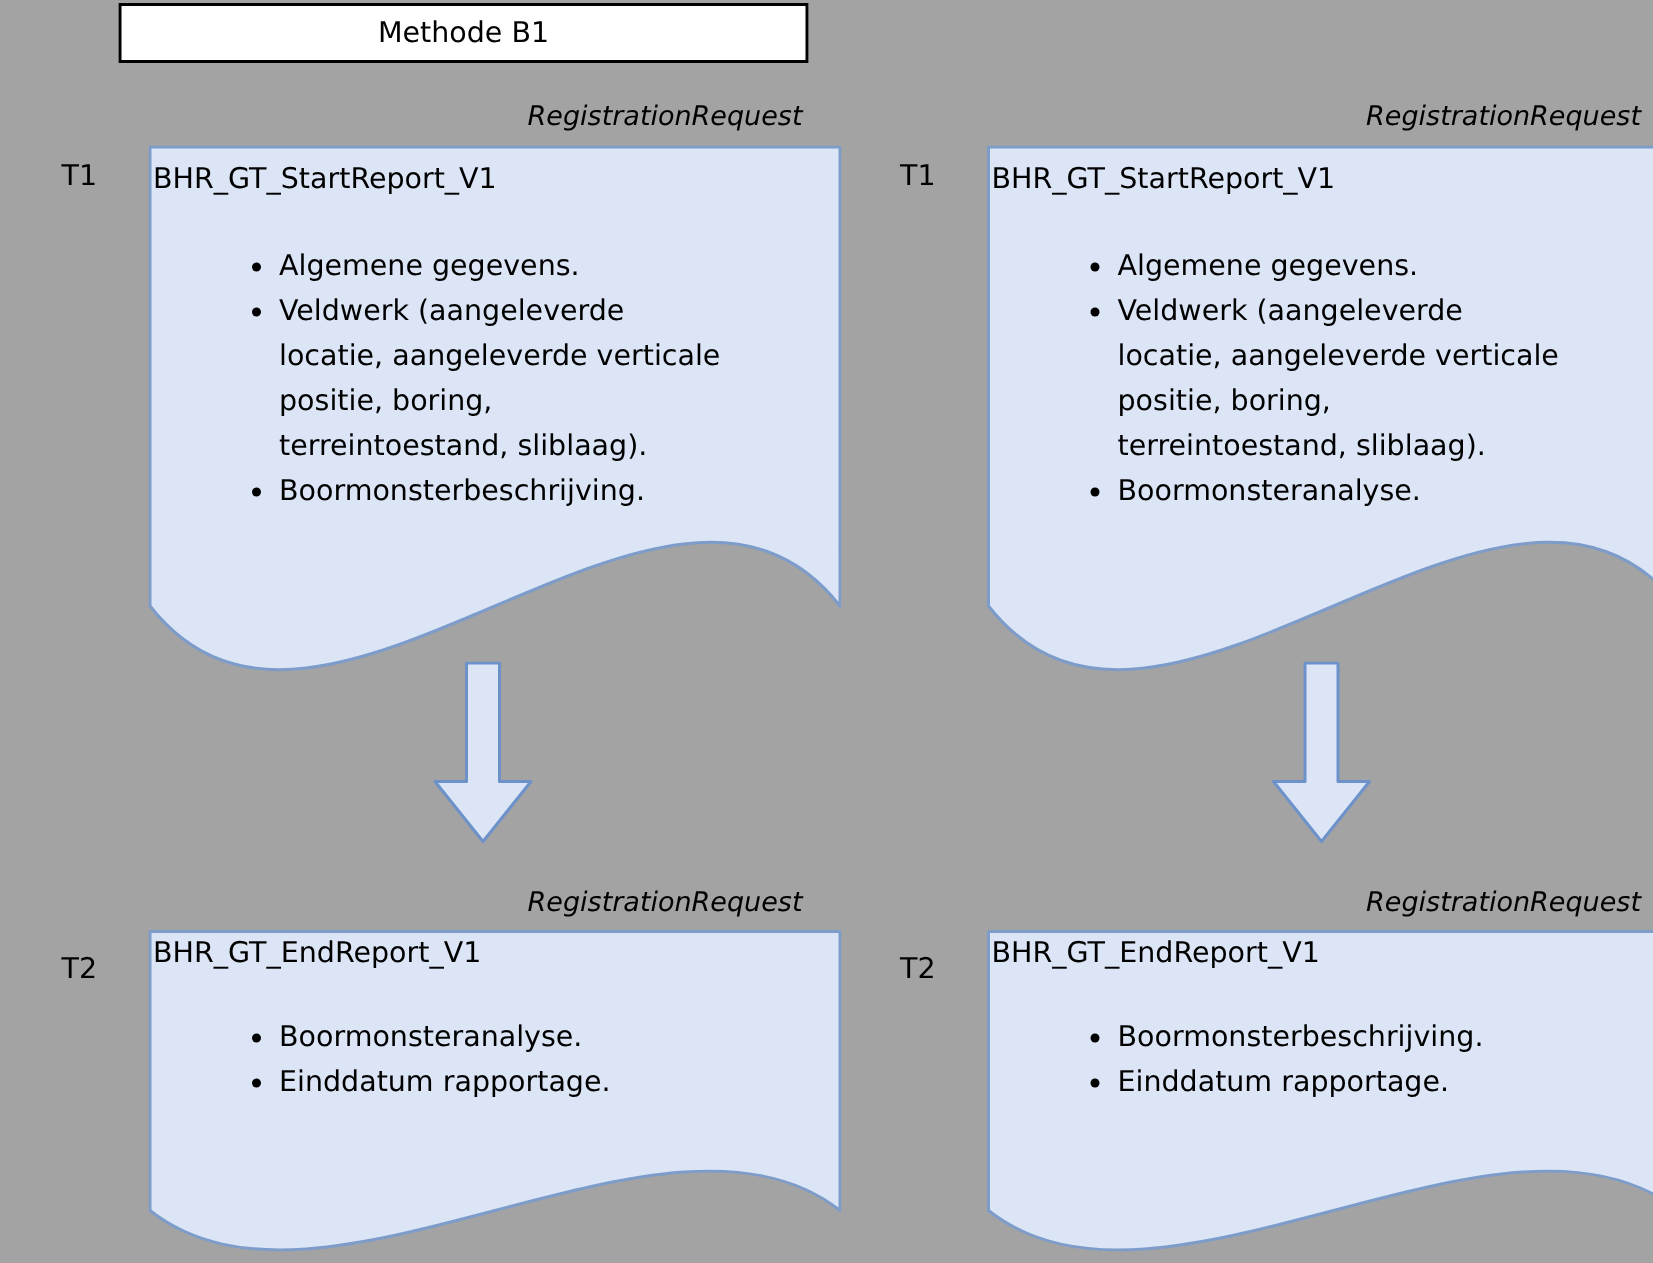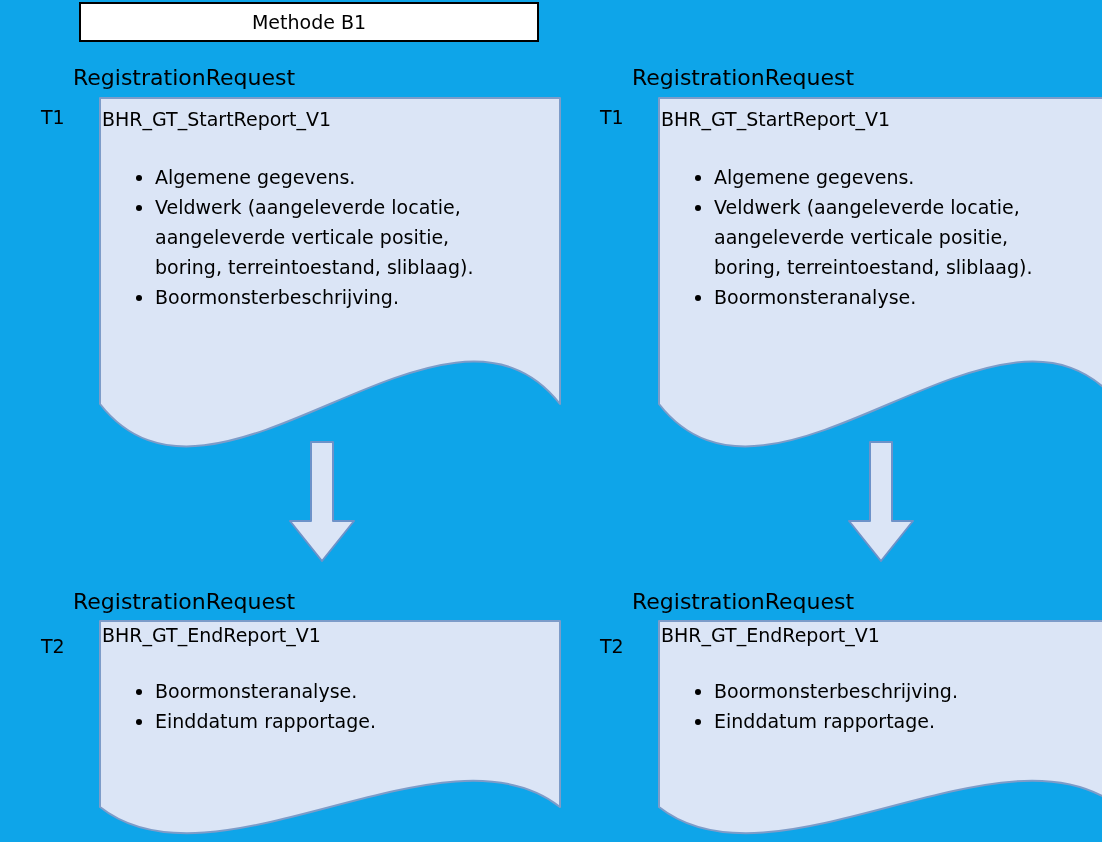--- a/index.html
+++ b/index.html
@@ -1,21 +1,21 @@
 <!DOCTYPE html>
 <html style="--document-fill: #dbe5f6; --document-border: #7d9cc9; --arrow-fill: #dbe5f6; --arrow-border: #6d92c9; --method-box-border: #000000; --text: #000000;"><head>
 <meta charset="utf-8">
 <style>
   * { box-sizing: border-box; }
   html, body { margin: 0; padding: 0; background: #ffffff; }
   .canvas {
     position: relative;
     width: 1102px;
     height: 842px;
-    background: #0ea5e9;
+    background: #a3a3a3;
     font-family: "DejaVu Sans", "Liberation Sans", sans-serif;
     color: var(--text, #000000);
     overflow: hidden;
   }
   .column {
     position: absolute;
     top: 0;
     width: 462px;
     height: 842px;
   }
@@ -32,23 +32,24 @@
     border: 2px solid var(--method-box-border, #000000);
     text-align: center;
     font-size: 19px;
     line-height: 36px;
   }
 
   .reg-label {
     position: absolute;
     left: -6px;
     width: 462px;
-    text-align: left;
-    font-size: 22px;
+    text-align: right;
+    font-size: 18px;
     line-height: 24px;
+    font-style: italic;
   }
   .reg-label-1 { top: 66px; }
   .reg-label-2 { top: 590px; }
 
   .t-label {
     position: absolute;
     left: -56px;
     width: 44px;
     font-size: 19px;
     line-height: 24px;
@@ -78,21 +79,21 @@
     padding: 10px 4px 0 3px;
     font-size: 19px;
     line-height: 25px;
     white-space: nowrap;
   }
   .doc-end .doc-title { padding-top: 3px; }
 
   .doc ul {
     position: relative;
     margin: 30px 0 0 0;
-    padding: 0 0 0 56px;
+    padding: 0 0 0 87px;
     width: 385px;
     font-size: 19px;
     line-height: 30px;
     list-style: disc outside;
   }
   .doc-end ul { margin-top: 28px; }
 
   .flow-arrow {
     position: absolute;
     left: 210px;

